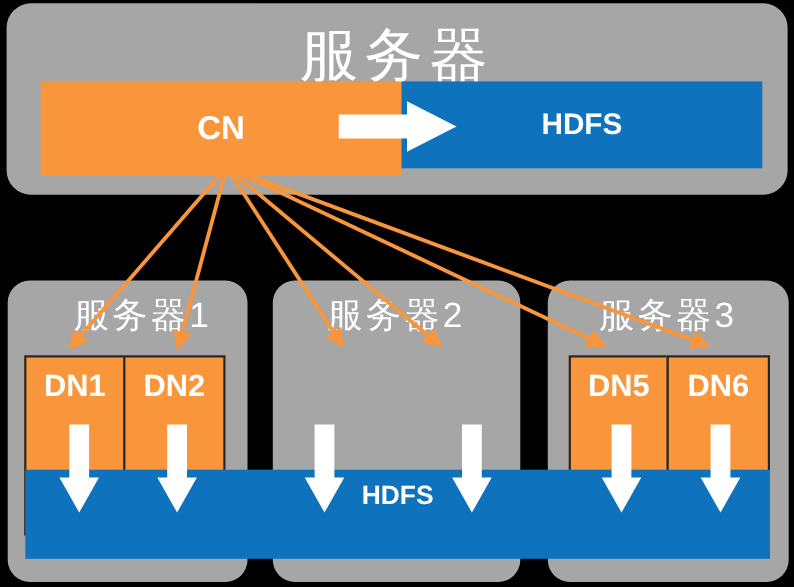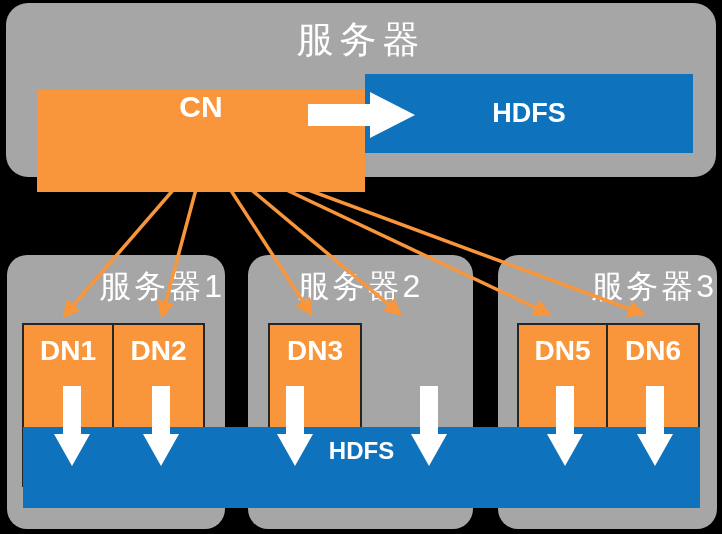--- a/index.html
+++ b/index.html
@@ -17,38 +17,38 @@
     font-family:"Liberation Sans","DejaVu Sans",sans-serif;
     color:var(--text);
   }
   .panel{position:absolute;background:var(--gray);}
   .rounded{border-radius:22px;}
   .rounded-sm{border-radius:20px;}
 
   
   #top-panel{left:6px;top:3px;width:710px;height:174px;z-index:1;}
   #top-title{position:absolute;left:0;right:0;top:12px;text-align:center;
-    font-size:37px;letter-spacing:6px;font-weight:500;}
-  #cn-box{position:absolute;left:37px;top:90px;width:328px;height:102px;
-    background:var(--orange);z-index:2;display:flex;justify-content:center;
+    font-size:53px;letter-spacing:6px;font-weight:500;}
+  #cn-box{position:absolute;left:37px;top:74px;width:328px;height:86px;
+    background:var(--orange);z-index:2;display:flex;align-items:center;justify-content:center;
     font-size:30px;font-weight:bold;}
   #nn-box{position:absolute;left:365px;top:74px;width:328px;height:79px;
     background:var(--blue);z-index:2;display:flex;flex-direction:column;
     align-items:center;justify-content:center;font-size:27px;font-weight:bold;line-height:33px;}
 
   
   .server-panel{top:255px;height:274px;z-index:1;}
   #server1{left:7px;width:218px;}
   #server2{left:248px;width:225px;}
   #server3{left:498px;width:219px;}
   .server-label{position:absolute;left:0;right:0;top:10px;font-size:32px;
     letter-spacing:3px;font-weight:500;}
-  #server1 .server-label{text-align:right;padding-left:28px;}
+  #server1 .server-label{text-align:center;padding-left:28px;}
   #server2 .server-label{text-align:center;}
-  #server3 .server-label{text-align:right;}
+  #server3 .server-label{text-align:center;}
 
   
   .dn-box{position:absolute;top:323px;height:164px;background:var(--orange);
     border:2px solid var(--panel-border);box-sizing:border-box;z-index:2;
     text-align:center;font-size:28px;font-weight:bold;padding-top:10px;}
   #dn1{left:22px;width:92px;}
   #dn2{left:112px;width:93px;}
   #dn3{left:268px;width:94px;}
   #dn4{left:360px;width:94px;}
   #dn5{left:517px;width:91px;}
@@ -87,21 +87,20 @@
   </div>
   <div id="server2" class="panel rounded-sm server-panel">
     <div class="server-label">服务器2</div>
   </div>
   <div id="server3" class="panel rounded-sm server-panel">
     <div class="server-label">服务器3</div>
   </div>
 
   <div id="dn1" class="dn-box">DN1</div>
   <div id="dn2" class="dn-box">DN2</div>
-  <div id="dn3" class="dn-box">DN3</div>
   <div id="dn5" class="dn-box">DN5</div>
   <div id="dn6" class="dn-box">DN6</div>
 
   <div id="storage-band">
     <div id="storage-line1">HDFS</div>
   </div>
 
   <svg id="down-arrows" class="overlay" width="722" height="534">
     <g style="fill:#ffffff">
       <polygon points="63,386 81,386 81,434 90,434 72,466 54,434 63,434"></polygon>

